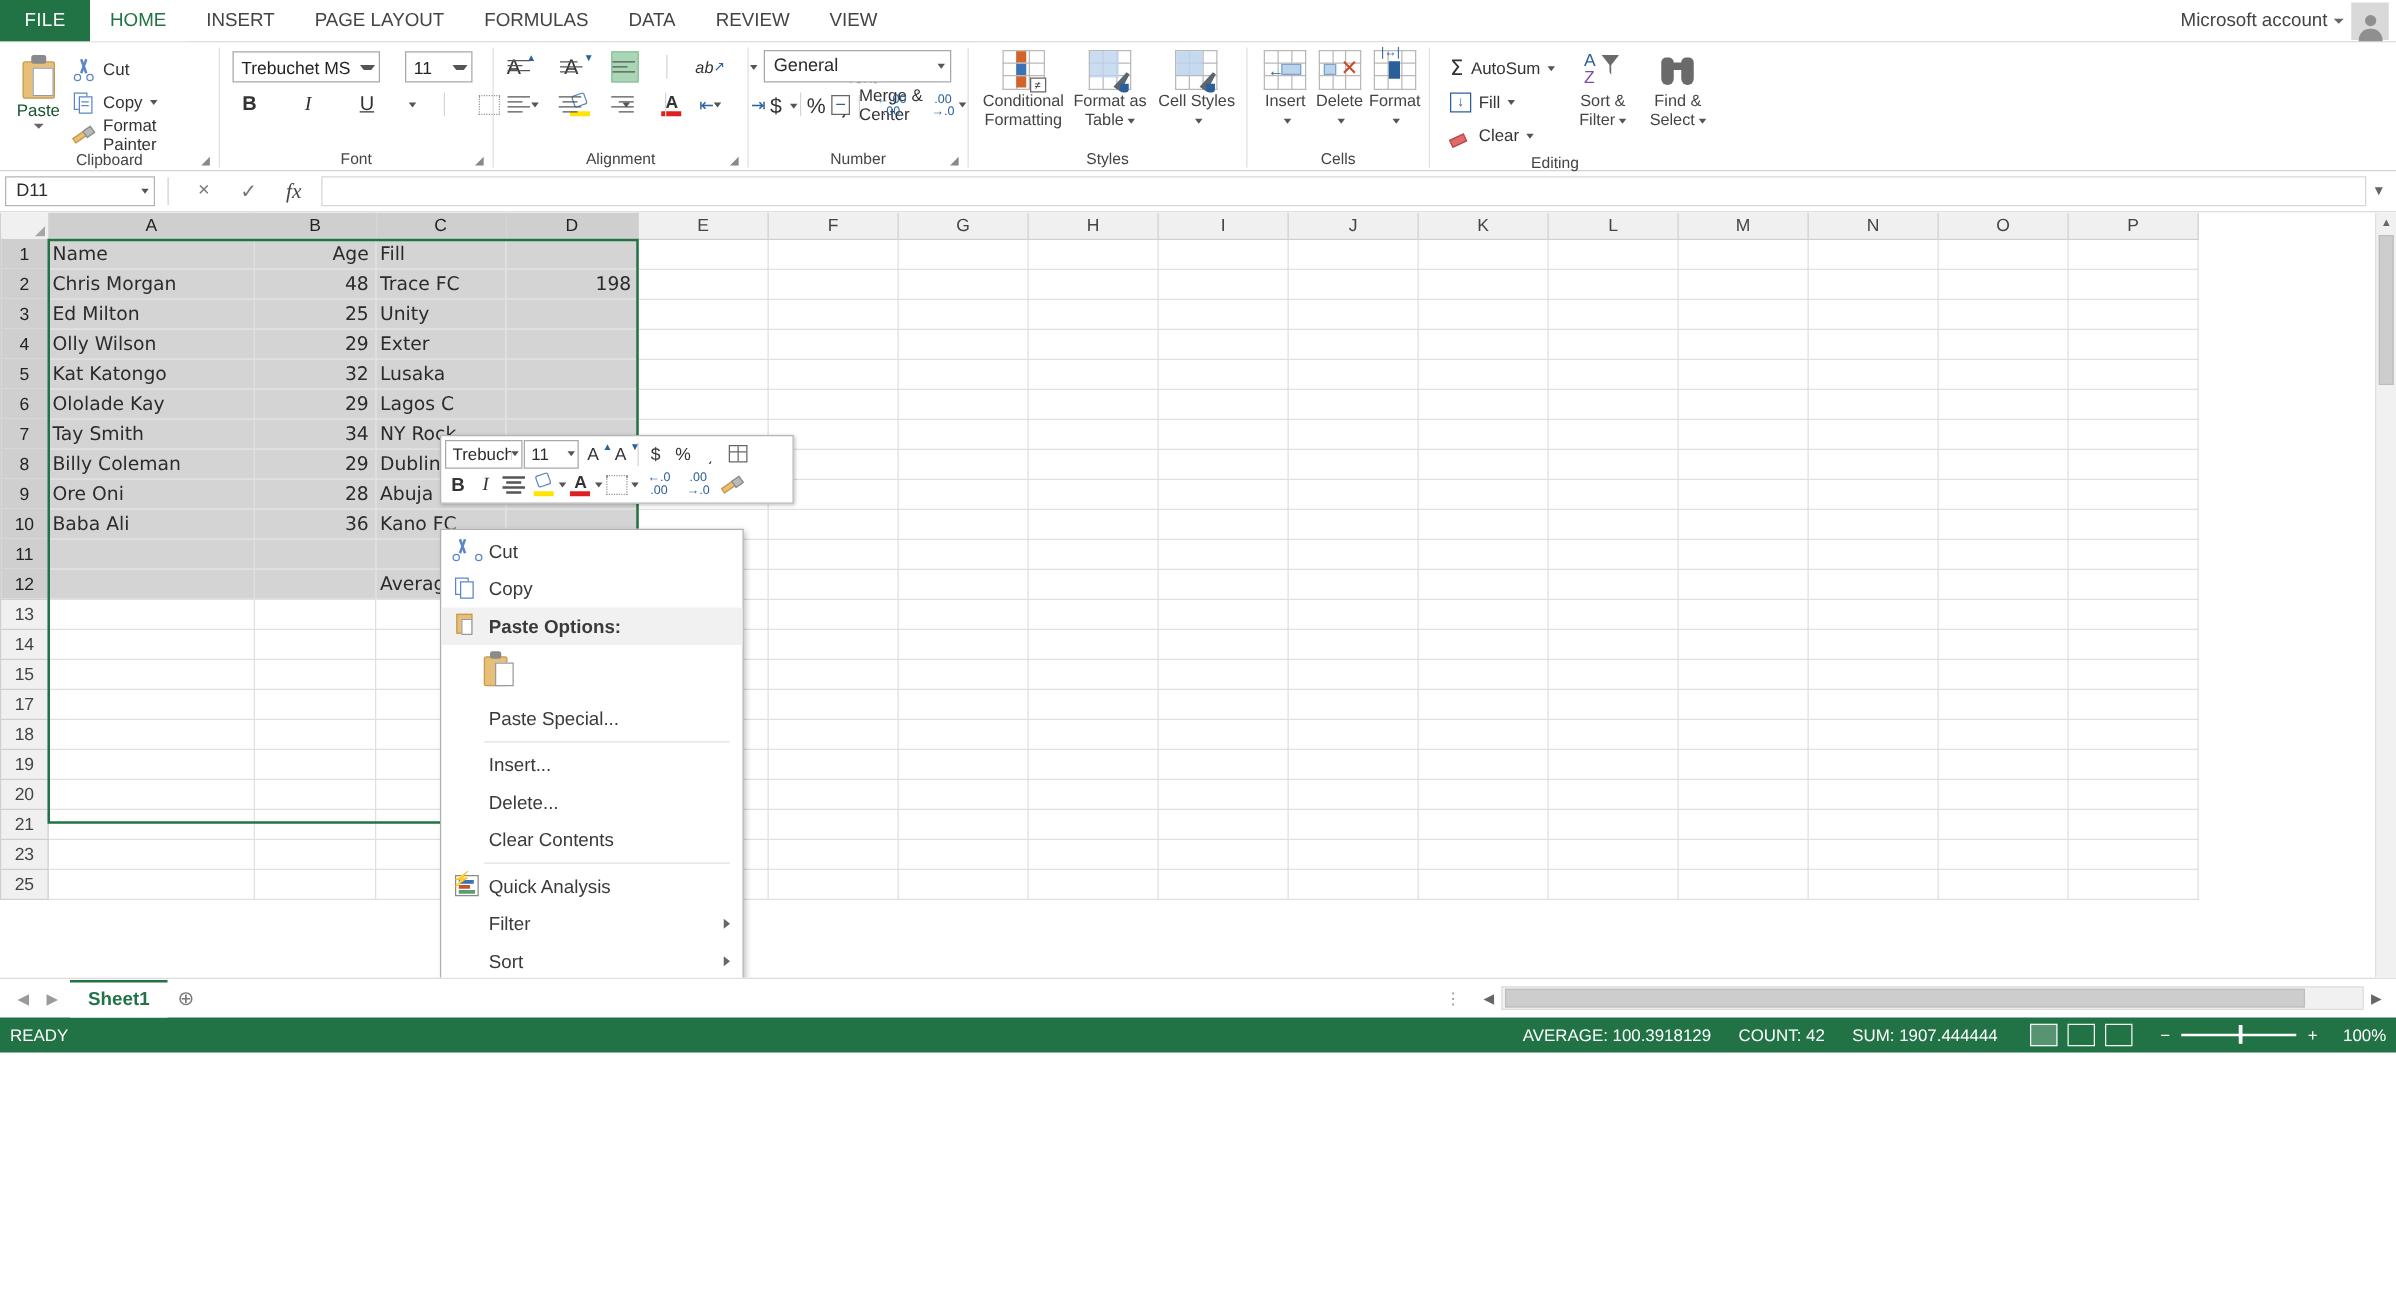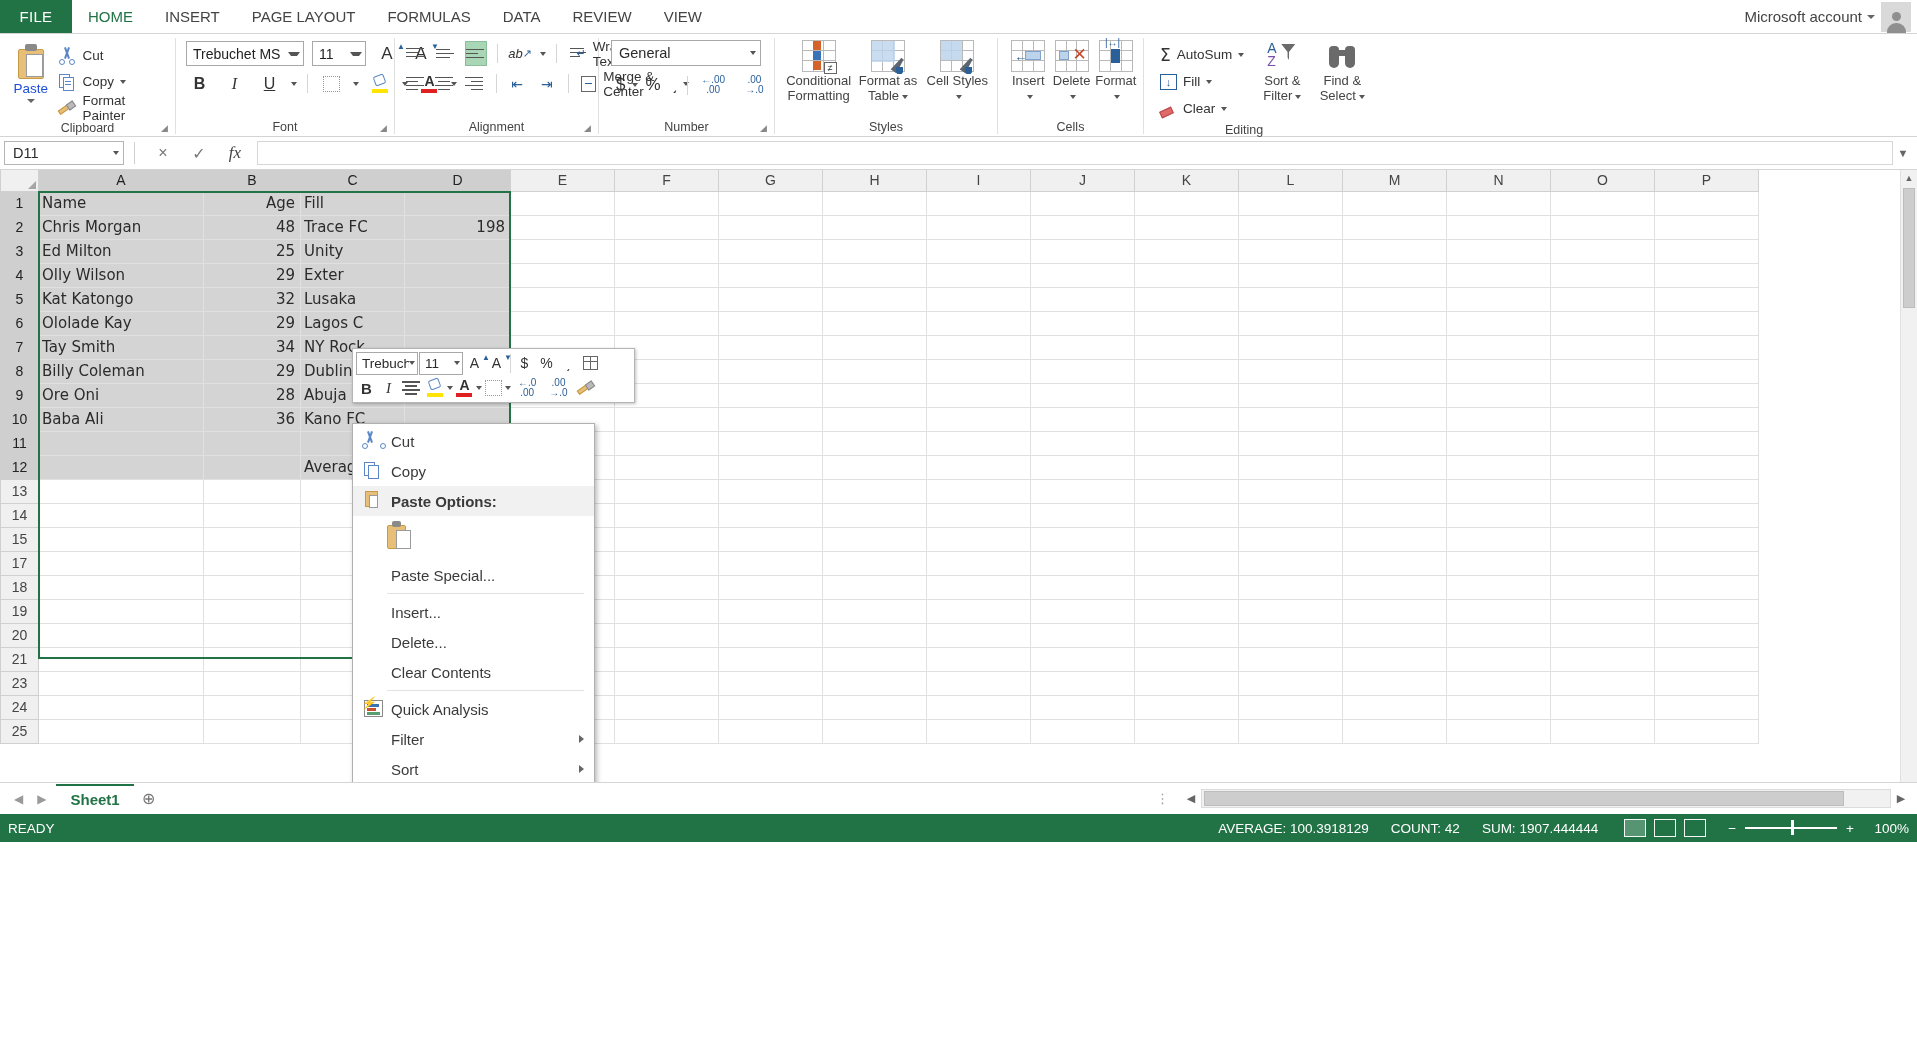--- a/index.html
+++ b/index.html
@@ -55,42 +55,42 @@
     position:absolute; right:5px; bottom:2px; width:11px;height:11px;
     font-size:9px; color:#888; line-height:11px; text-align:center;
   }
 
   
   .paste-btn{ width:52px; display:flex;flex-direction:column;align-items:center; padding-top:4px;}
   .clip-icon{ width:30px;height:36px; position:relative;}
   .clip-body{position:absolute;left:2px;top:5px;width:26px;height:30px;background:#e8bf79;border:1px solid #c79a48;border-radius:2px;}
   .clip-page{position:absolute;left:10px;top:10px;width:17px;height:23px;background:#fff;border:1px solid #9a9a9a;}
   .clip-clip{position:absolute;left:9px;top:0px;width:12px;height:7px;background:#8a8a8a;border-radius:2px;}
-  .paste-txt{font-size:13.5px;color:#1d4ed8;margin-top:1px;}
+  .paste-txt{font-size:13.5px;color:#14532d;margin-top:1px;}
   .paste-caret{width:0;height:0;border-left:4px solid transparent;border-right:4px solid transparent;border-top:4px solid #666;margin-top:3px;}
   .clip-small{ display:flex; flex-direction:column; gap:3px; padding-top:4px;}
   .clip-item{ display:flex; align-items:center; gap:6px; font-size:13.5px; color:#333; height:23px; padding:0 3px;}
   .mini-ic{ width:18px; height:18px; position:relative; flex:none;}
 
   
   .ic-scissors:before,.ic-scissors:after{content:"";position:absolute;width:2px;height:12px;background:#5b87c7;top:0;left:8px;}
   .ic-scissors:before{transform:rotate(20deg);}
   .ic-scissors:after{transform:rotate(-20deg);}
   .sc-h1,.sc-h2{position:absolute;width:6px;height:6px;border:1.6px solid #5b87c7;border-radius:50%;bottom:0;}
   .sc-h1{left:1px;} .sc-h2{right:1px;}
   
   .ic-copy .cp1{position:absolute;left:1px;top:1px;width:11px;height:14px;border:1.3px solid #5b87c7;background:#fff;}
   .ic-copy .cp2{position:absolute;left:5px;top:4px;width:11px;height:14px;border:1.3px solid #5b87c7;background:#fff;}
   .ic-copy .cl{position:absolute;background:#5b87c7;height:1.2px;width:6px;left:7px;}
   
   .ic-brush .bh{position:absolute;left:0;top:8px;width:12px;height:5px;background:#e8bf79;transform:rotate(-35deg);border:1px solid #c79a48;}
   .ic-brush .bb{position:absolute;left:9px;top:3px;width:8px;height:7px;background:#b9b9b9;transform:rotate(-35deg);border:1px solid #8a8a8a;}
 
   
-  .font-row{display:flex;align-items:center;gap:8px;height:27px;justify-content:space-between;}
+  .font-row{display:flex;align-items:center;gap:20px;height:27px;justify-content:space-between;}
   .fbox{
     border:1px solid #a8a8a8;background:#fff;height:25px;display:flex;align-items:center;
     padding:0 3px 0 6px; font-size:14px; color:#222;
   }
   .fbox .fval{ white-space:nowrap; overflow:hidden;}
   .fbox .fcaret{ margin-left:auto; padding-left:6px;}
   .btn-sq{
     width:26px;height:25px;display:flex;align-items:center;justify-content:center;
     font-size:15px;color:#333;
   }
@@ -1041,39 +1041,20 @@
           <td class="cell" style="width: 104px;"></td>
           <td class="cell" style="width: 104px;"></td>
           <td class="cell" style="width: 104px;"></td>
           <td class="cell" style="width: 104px;"></td>
           <td class="cell" style="width: 104px;"></td>
           <td class="cell" style="width: 104px;"></td>
           <td class="cell" style="width: 104px;"></td>
           <td class="cell" style="width: 104px;"></td>
         </tr>
         <tr>
-          <th class="rowhead">24</th>
-          <td class="cell" style="width: 165px;"></td>
-          <td class="cell" style="width: 97px;"></td>
-          <td class="cell" style="width: 104px;"></td>
-          <td class="cell" style="width: 106px;"></td>
-          <td class="cell" style="width: 104px;"></td>
-          <td class="cell" style="width: 104px;"></td>
-          <td class="cell" style="width: 104px;"></td>
-          <td class="cell" style="width: 104px;"></td>
-          <td class="cell" style="width: 104px;"></td>
-          <td class="cell" style="width: 104px;"></td>
-          <td class="cell" style="width: 104px;"></td>
-          <td class="cell" style="width: 104px;"></td>
-          <td class="cell" style="width: 104px;"></td>
-          <td class="cell" style="width: 104px;"></td>
-          <td class="cell" style="width: 104px;"></td>
-          <td class="cell" style="width: 104px;"></td>
-        </tr>
-        <tr>
           <th class="rowhead">25</th>
           <td class="cell" style="width: 165px;"></td>
           <td class="cell" style="width: 97px;"></td>
           <td class="cell" style="width: 104px;"></td>
           <td class="cell" style="width: 106px;"></td>
           <td class="cell" style="width: 104px;"></td>
           <td class="cell" style="width: 104px;"></td>
           <td class="cell" style="width: 104px;"></td>
           <td class="cell" style="width: 104px;"></td>
           <td class="cell" style="width: 104px;"></td>

